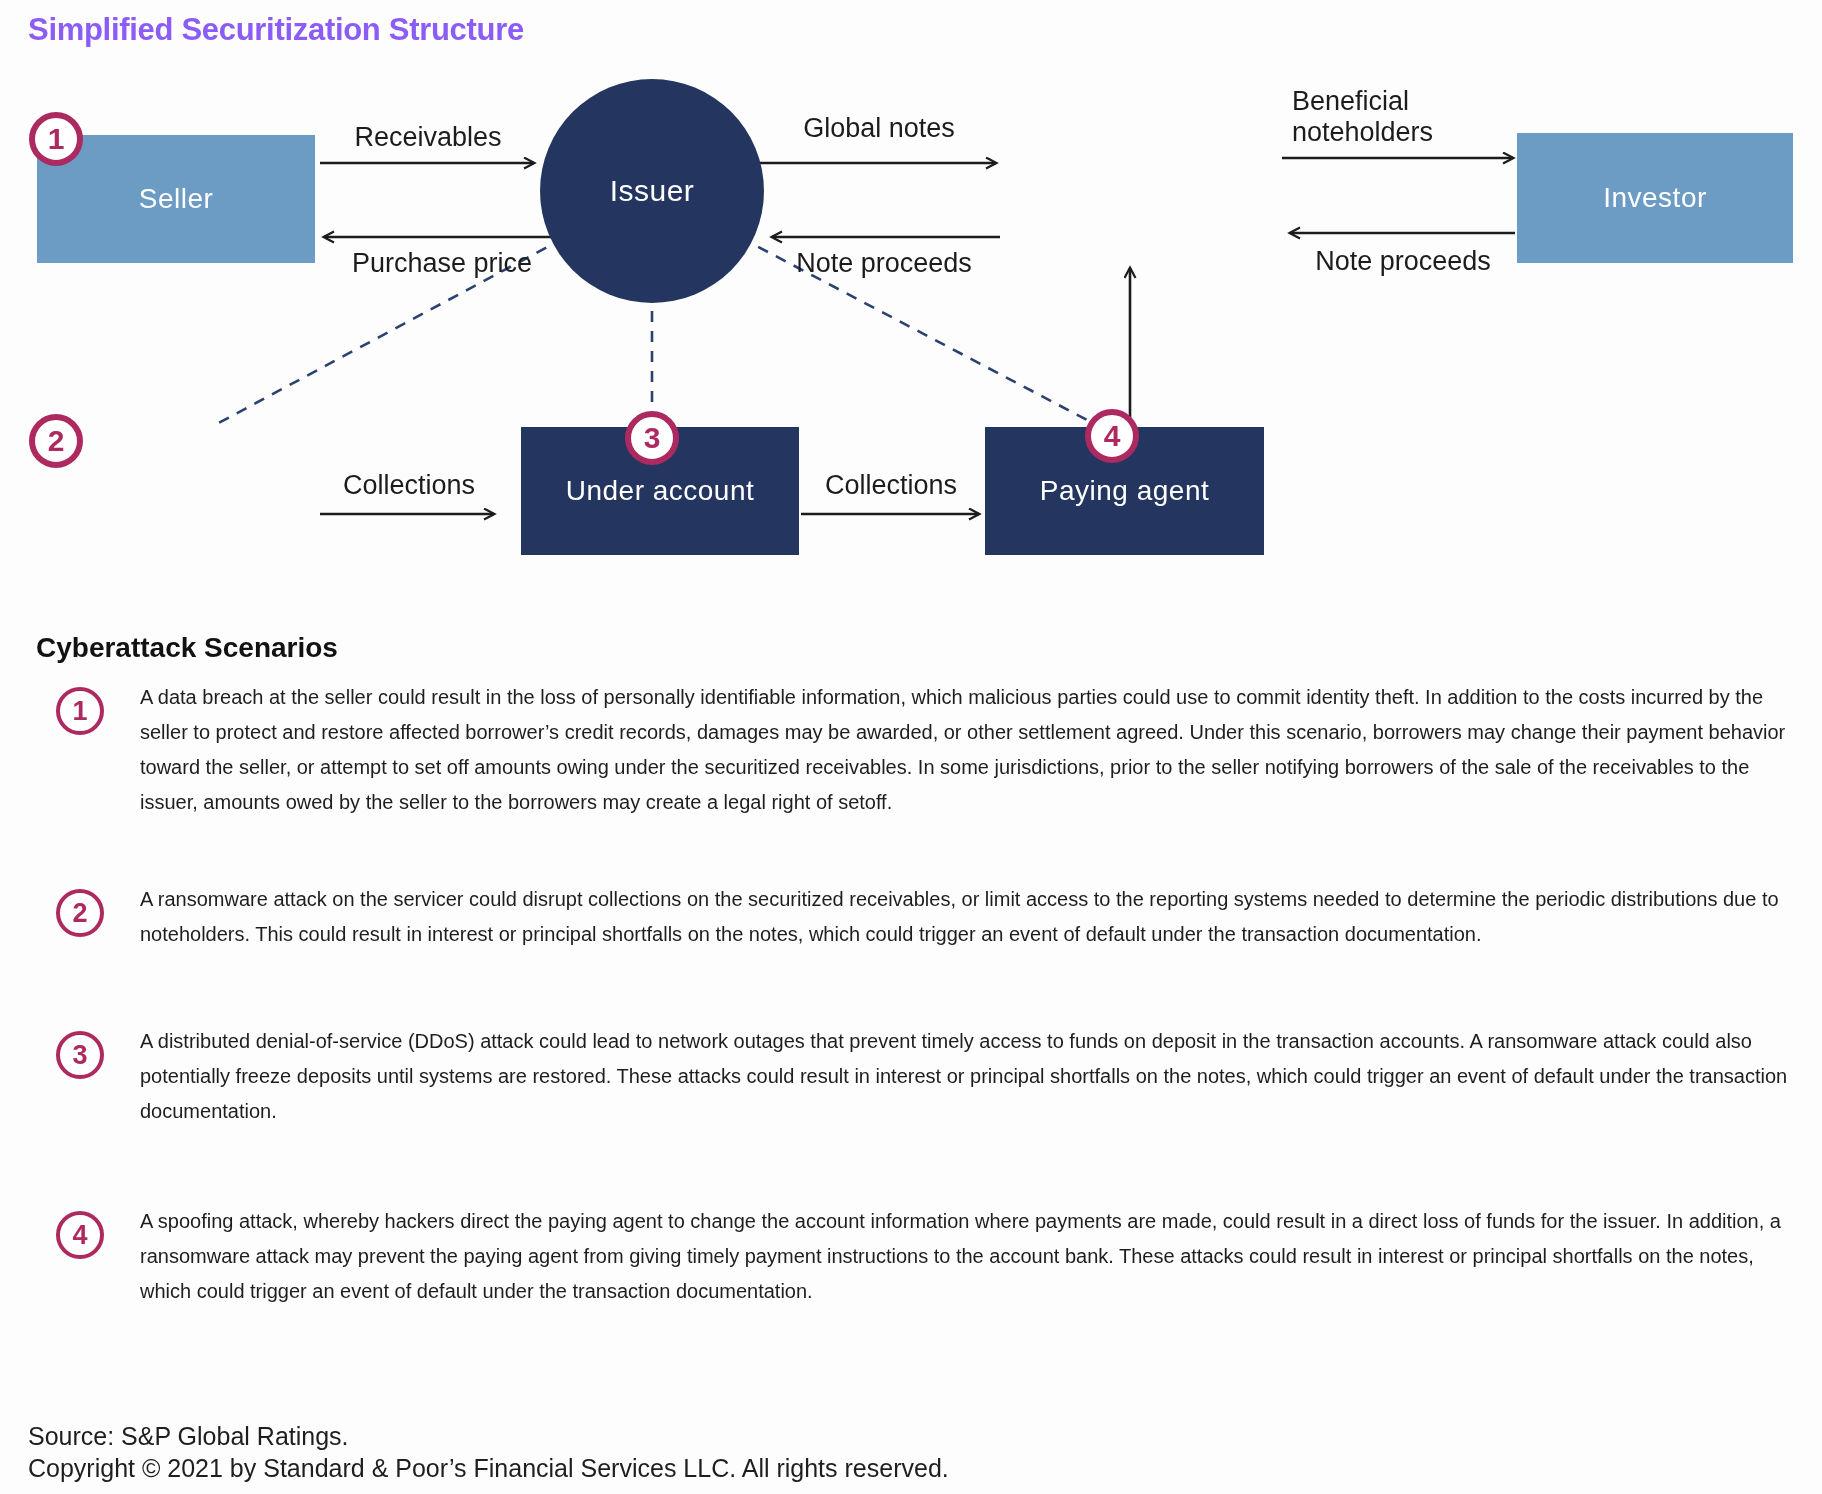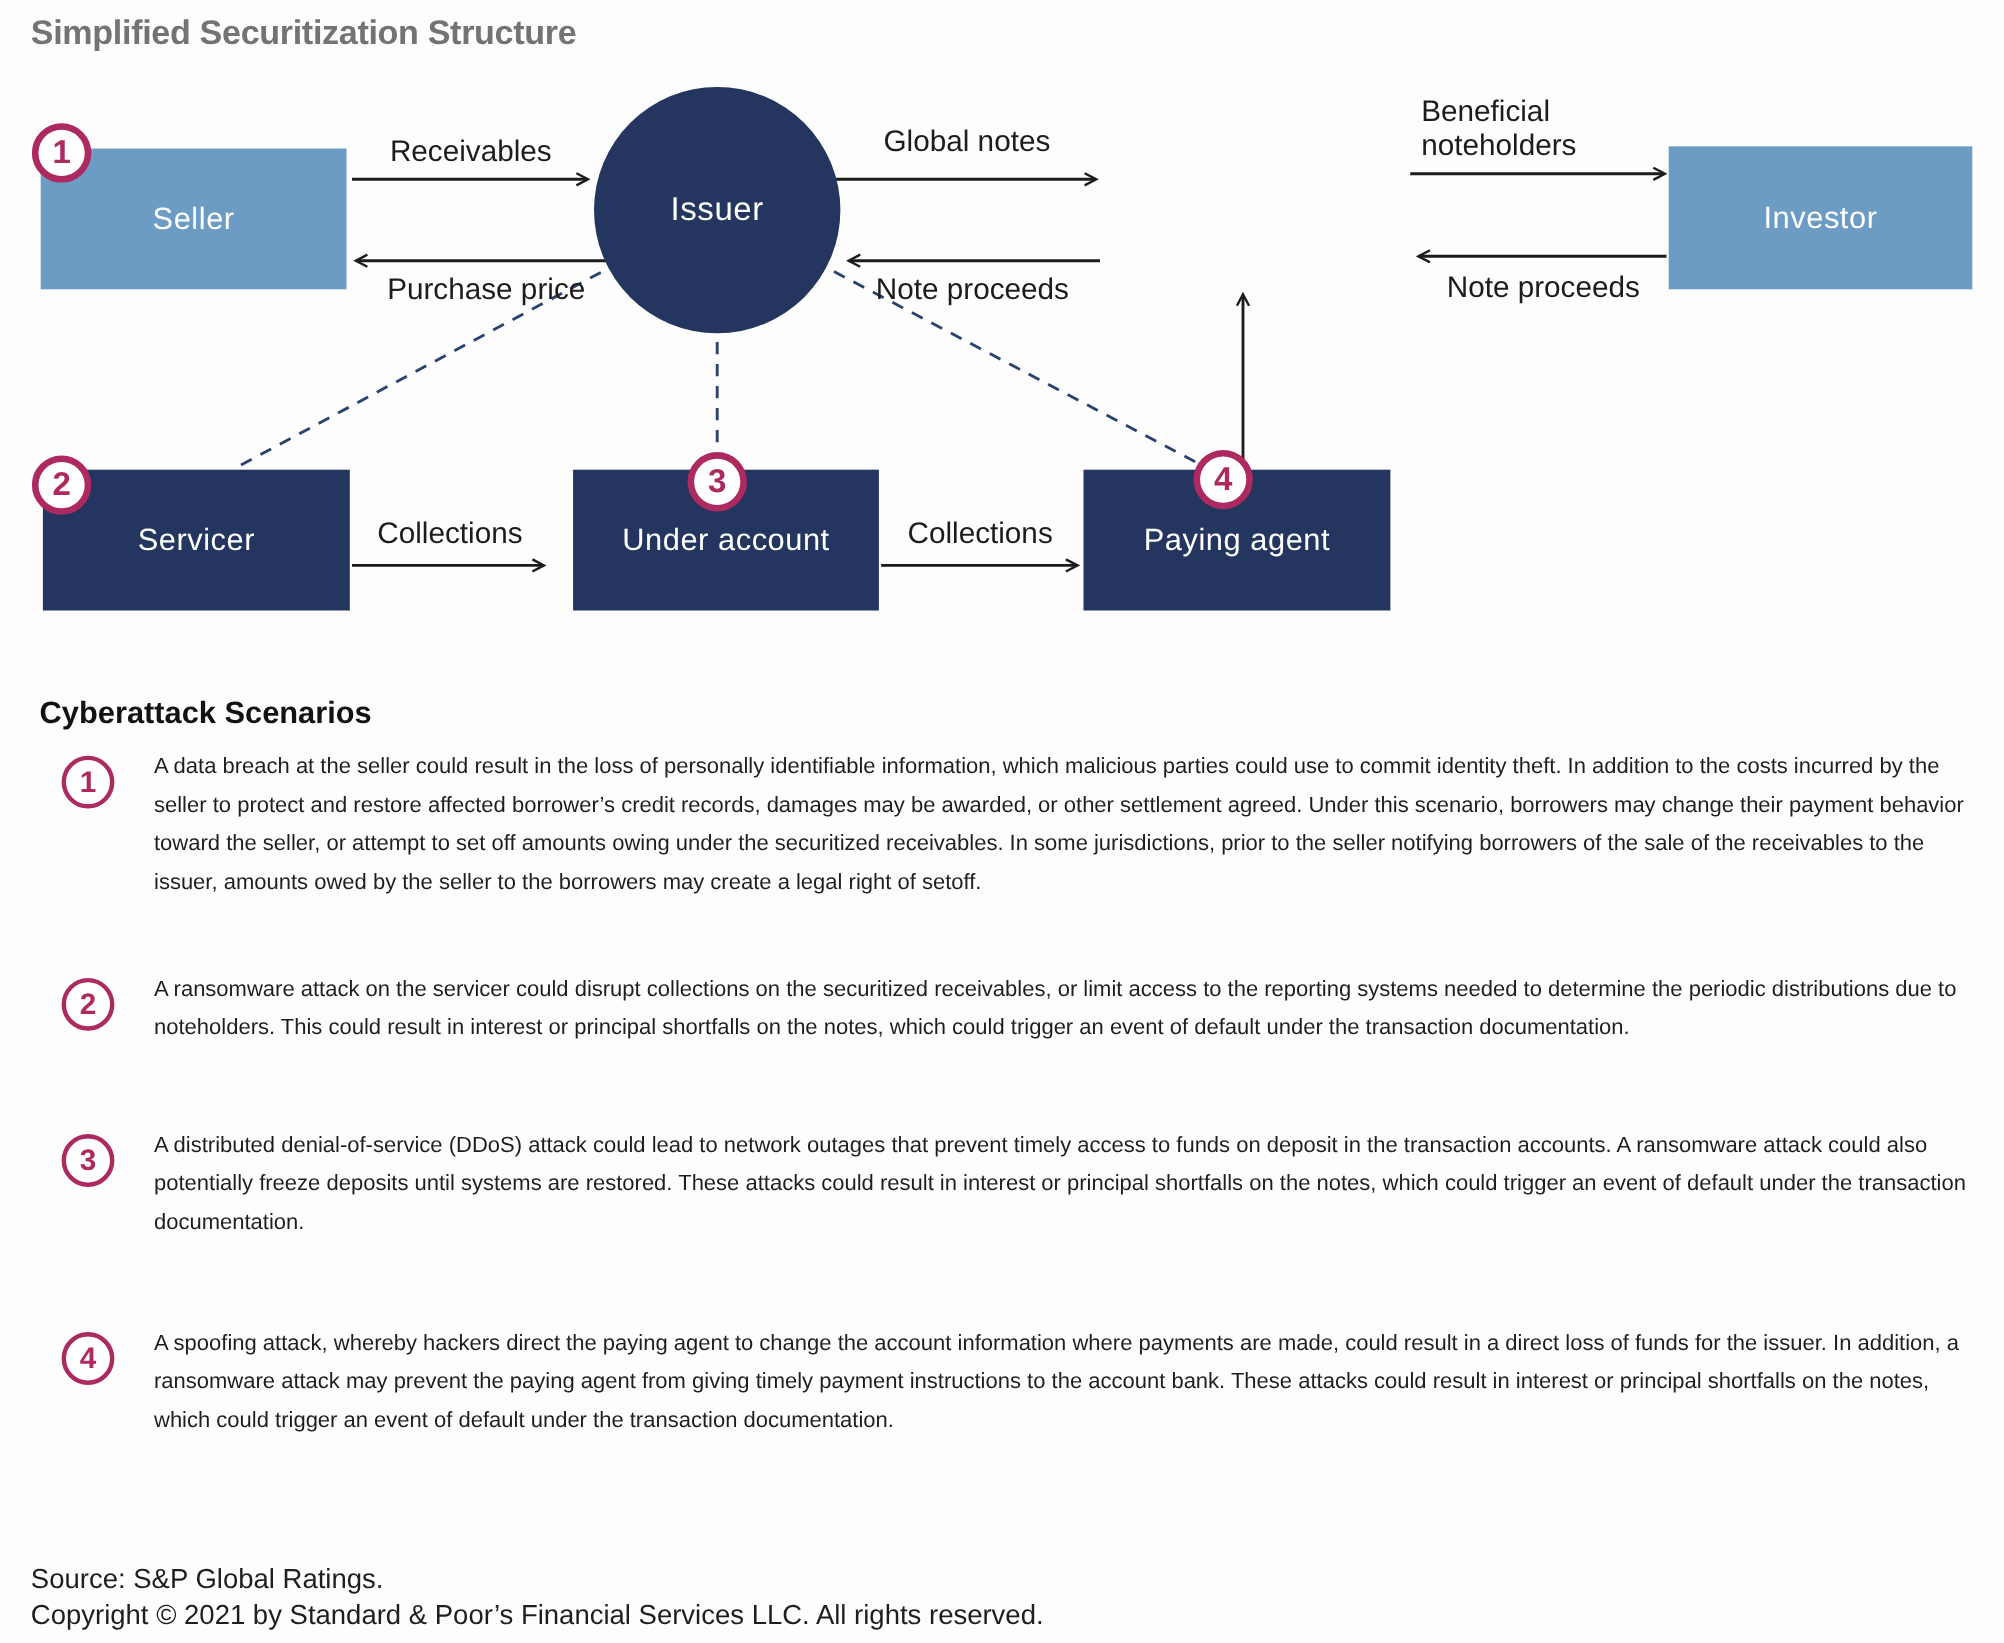--- a/index.html
+++ b/index.html
@@ -12,21 +12,21 @@
   .canvas{
     position:relative;
     width:1822px;height:1494px;
     background:#fdfdfd;
     font-family:"Liberation Sans","DejaVu Sans",sans-serif;
     color:var(--ink);
     overflow:hidden;
   }
   .fig-title{
     position:absolute;left:28px;top:12px;
-    font-size:31px;font-weight:700;letter-spacing:-0.3px;color:#737373;
+    font-size:31px;font-weight:700;letter-spacing:-0.3px;color:#8b5cf6;
   }
   svg.connectors{position:absolute;left:0;top:0;z-index:1;}
   .node{
     position:absolute;z-index:2;
     display:flex;align-items:center;justify-content:center;
     color:#fff;font-size:28px;font-weight:400;letter-spacing:0.5px;
   }
   .node.light{background:var(--blue);}
   .node.dark{background:var(--navy);}
   .node.circle{border-radius:50%;background:var(--navy);font-size:30px;}
@@ -112,23 +112,20 @@
 
   <div class="node light" id="seller">
     <span>Seller</span>
   </div>
   <div class="node circle" id="issuer">
     <span>Issuer</span>
   </div>
   <div class="node light" id="investor">
     <span>Investor</span>
   </div>
-  <div class="node dark" id="servicer">
-    <span>Servicer</span>
-  </div>
   <div class="node dark" id="bank-account">
     <span>Under account</span>
   </div>
   <div class="node dark" id="paying-agent">
     <span>Paying agent</span>
   </div>
 
   <div class="flow-label center" style="left:320px;top:122px;width:216px;">Receivables</div>
   <div class="flow-label center" style="left:322px;top:248px;width:240px;">Purchase price</div>
   <div class="flow-label center" style="left:760px;top:113px;width:238px;">Global notes</div>

